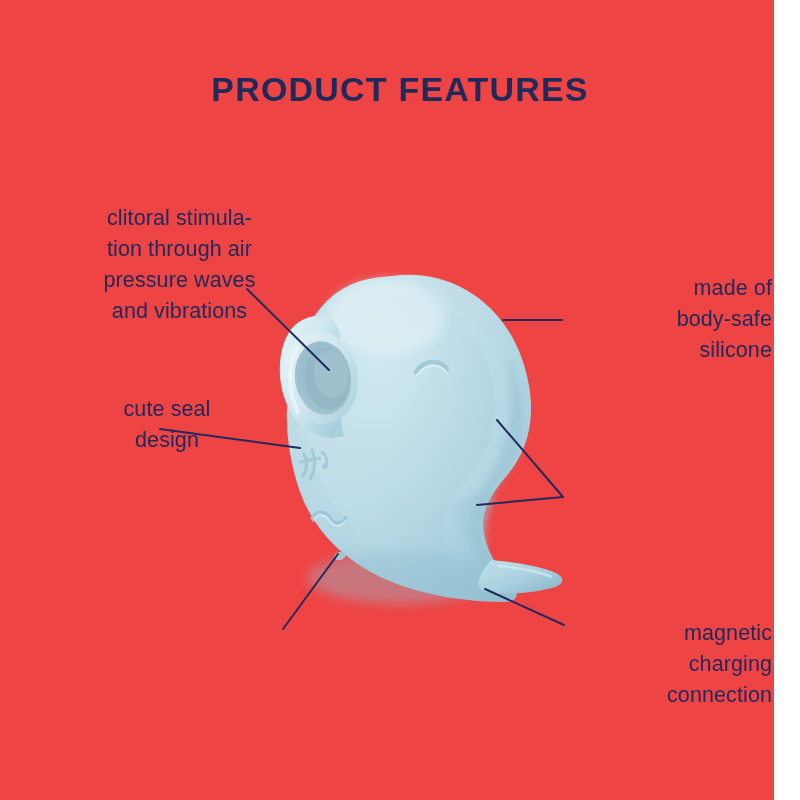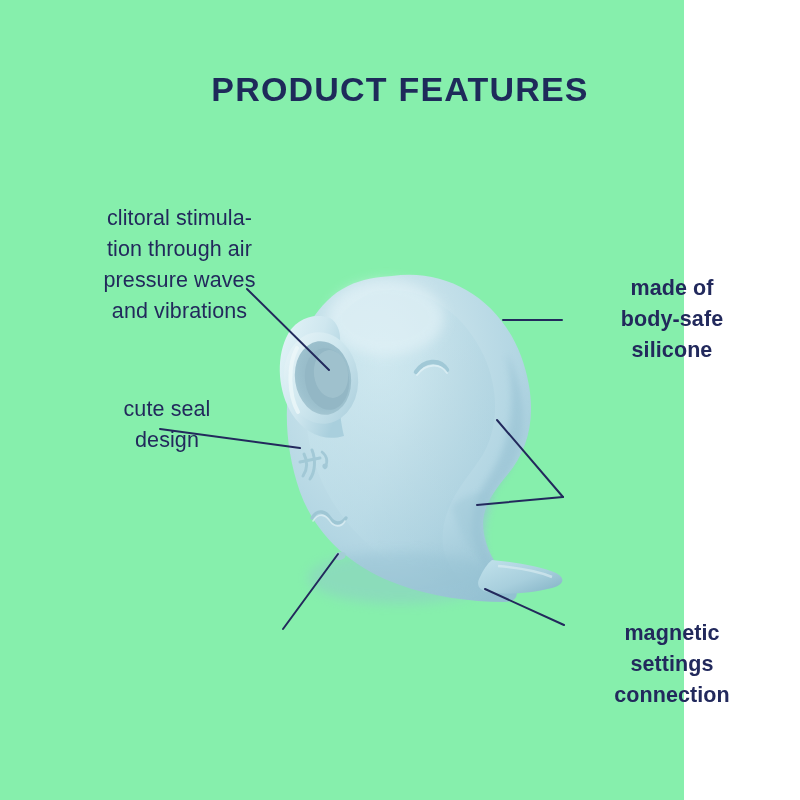--- a/index.html
+++ b/index.html
@@ -11,23 +11,23 @@
     width: 800px;
     height: 800px;
     position: relative;
     overflow: hidden;
     font-family: "Liberation Sans", sans-serif;
     color: #222b5e;
   }
   #stage {
     position: absolute;
     left: 0; top: 0;
-    width: 684px;
+    width: 774px;
     height: 800px;
-    background: #86efac;
+    background: #ef4444;
   }
   
   #page-title {
     position: absolute;
     left: 0;
     top: 70px;
     width: 800px;
     text-align: center;
     font-size: 34px;
     font-weight: 700;
@@ -39,21 +39,21 @@
   .callout {
     position: absolute;
     font-size: 21.5px;
     line-height: 31px;
     font-weight: 400;
     color: #22295c;
     white-space: pre-line;
     letter-spacing: 0.1px;
   }
   .callout.left  { text-align: center; }
-  .callout.right { text-align: center; font-weight: bold; }
+  .callout.right { text-align: right; }
 
   #callout-clitoral   { left: 72px;  top: 203px; width: 215px; }
   #callout-seal       { left: 72px;  top: 394px; width: 190px; }
   #callout-settings   { left: 72px;  top: 550px; width: 255px; }
   #callout-silicone   { left: 572px; top: 273px; width: 200px; }
   #callout-motors     { left: 572px; top: 426px; width: 200px; }
   #callout-magnetic   { left: 572px; top: 618px; width: 200px; }
 
   
   #leader-layer, #product-layer {
@@ -233,16 +233,16 @@
   <div class="callout left" id="callout-seal">cute seal
 design</div>
 
 
   <div class="callout right" id="callout-silicone">made of
 body-safe
 silicone</div>
 
 
   <div class="callout right" id="callout-magnetic">magnetic
-settings
+charging
 connection</div>
 
 </div>
 
 </body></html>

